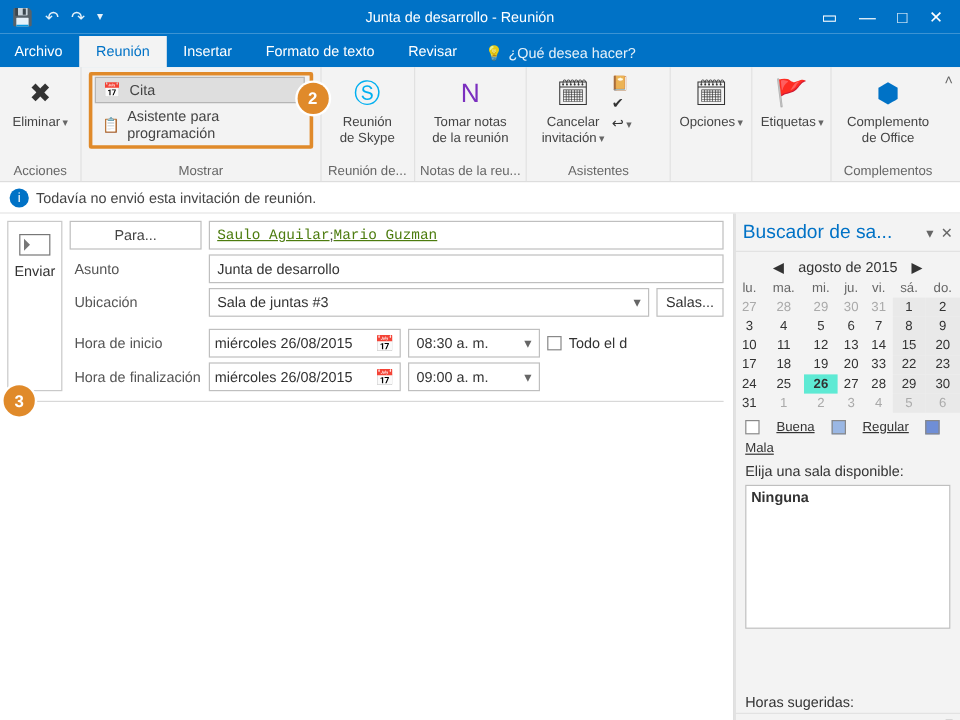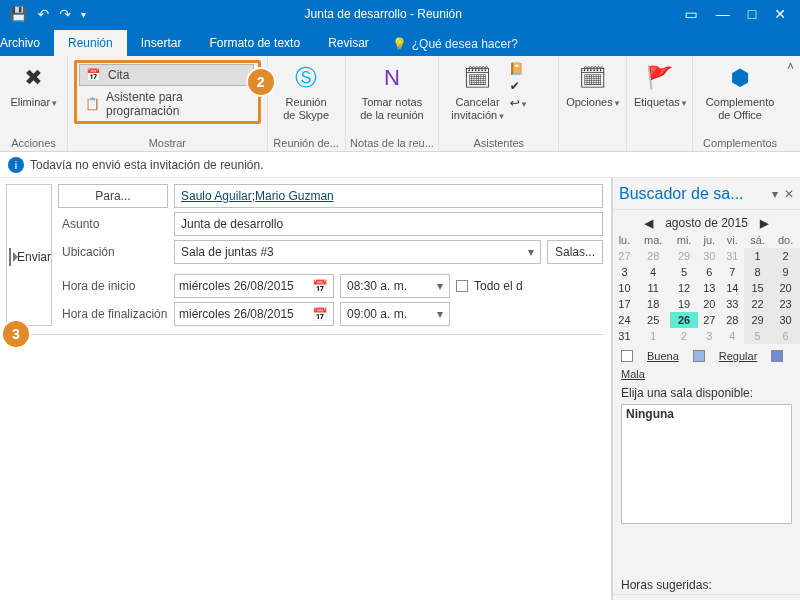--- a/index.html
+++ b/index.html
@@ -4,47 +4,47 @@
 <style>
   * { box-sizing: border-box; margin: 0; padding: 0; font-family: "Segoe UI", Tahoma, sans-serif; }
   body { width: 800px; height: 600px; background: #fff; overflow: hidden; font-size: 12px; color: #333; }
   .titlebar { background: #0072c6; height: 28px; display: flex; align-items: center; color: #fff; }
   .titlebar .qat { display:flex; gap: 10px; padding: 0 10px; align-items: center;}
   .titlebar .qat span { opacity: .9; font-size: 14px; }
   .titlebar .title { flex:1; text-align:center; font-size:12px; }
   .titlebar .winbtns { display:flex; gap:18px; padding: 0 14px; font-size:14px;}
   .tabs { background:#0072c6; height:28px; display:flex; align-items:flex-end; color:#fff; }
   .tabs .tab { padding: 6px 14px 6px; font-size:12px; cursor:pointer;}
-  .tabs .tab.file { padding-left:0;}
+  .tabs .tab.file { padding-left:12px;}
   .tabs .tab.active { background:#f3f3f3; color:#0072c6;}
   .tabs .tellme { margin-left: 4px; opacity:.9; display:flex; align-items:center; gap:4px; padding:5px 6px; font-size:12px;}
   .ribbon { background:#f3f3f3; border-bottom:1px solid #d8d8d8; height:96px; display:flex; }
   .group { border-right:1px solid #e1e1e1; padding:2px 6px 0 6px; display:flex; flex-direction:column; justify-content:flex-start; position:relative;}
   .group-label { position:absolute; bottom:2px; left:0; right:0; text-align:center; font-size:11px; color:#666; white-space:nowrap; overflow:hidden; text-overflow:ellipsis; padding:0 4px;}
   .bigbtn { display:flex; flex-direction:column; align-items:center; justify-content:flex-start; padding:4px 6px; gap:2px; min-width:54px;}
   .bigbtn .ic { width:32px; height:32px; display:flex; align-items:center; justify-content:center; font-size:22px;}
   .bigbtn .lbl { font-size:11px; text-align:center; line-height:1.15; color:#444;}
   .smallbtn { display:flex; align-items:center; gap:6px; padding:2px 6px; font-size:12px; color:#444;}
   .smallbtn .ic { width:16px; height:16px; display:flex; align-items:center; justify-content:center;}
   .highlight-box { border:3px solid #e08a2a; border-radius:2px; padding:1px 4px 1px 2px; display:flex; flex-direction:column; gap:2px; position:relative; margin-top:2px;}
   .callout { position:absolute; width:26px; height:26px; border-radius:50%; background:#e08a2a; color:#fff; font-weight:bold; display:flex; align-items:center; justify-content:center; font-size:14px; box-shadow:0 0 0 2px #fff;}
   .infobar { height:26px; border-bottom:1px solid #e5e5e5; display:flex; align-items:center; padding:0 8px; gap:6px; font-size:12px; color:#444; background:#fff;}
   .infobar .ic { width:16px; height:16px; border-radius:50%; background:#0072c6; color:#fff; font-size:11px; display:flex; align-items:center; justify-content:center;}
   .workarea { display:flex; height:calc(600px - 28px - 28px - 96px - 26px);}
   .form-pane { flex:1; padding:6px 8px 0 6px; border-right:1px solid #d8d8d8; overflow:hidden;}
   .form-top { display:flex; gap:6px;}
-  .send-col { width:46px; display:flex; flex-direction:row; align-items:center; border:1px solid #c9c9c9; padding:10px 2px 6px 2px; gap:6px; position:relative;}
+  .send-col { width:46px; display:flex; flex-direction:column; align-items:center; border:1px solid #c9c9c9; padding:10px 2px 6px 2px; gap:6px; position:relative;}
   .send-col .ic { width:26px; height:18px; border:1px solid #777; position:relative;}
   .send-col .ic:after { content:""; position:absolute; left:3px; top:3px; border:5px solid transparent; border-left-color:#777;}
   .fields { flex:1; display:flex; flex-direction:column; gap:4px;}
   .row { display:flex; align-items:center; gap:6px;}
   .btnfield { width:110px; height:24px; border:1px solid #bfbfbf; background:#fff; font-size:12px; display:flex; align-items:center; justify-content:center; color:#444;}
   .lblfield { width:110px; font-size:12px; color:#555; padding-left:4px;}
   .txt { flex:1; height:24px; border:1px solid #bfbfbf; background:#fff; padding:0 6px; font-size:12px; display:flex; align-items:center; overflow:hidden; white-space:nowrap;}
-  .txt a { color:#0c4a6e; text-decoration:underline; }
+  .txt a { color:#4d7c0f; text-decoration:underline;font-family:Liberation Mono, monospace; }
   .datebox { width:160px; height:24px; border:1px solid #bfbfbf; display:flex; align-items:center; justify-content:space-between; padding:0 4px; font-size:12px;}
   .datebox .cal { font-size:13px;}
   .timebox { width:110px; height:24px; border:1px solid #bfbfbf; display:flex; align-items:center; justify-content:space-between; padding:0 6px; font-size:12px;}
   .salasbtn { width:56px; height:24px; border:1px solid #bfbfbf; display:flex; align-items:center; justify-content:center; font-size:12px;}
   .chk { width:12px; height:12px; border:1px solid #888;}
   .body-area { margin-top:8px; border-top:1px solid #d8d8d8; height:260px;}
   .right-pane { width:188px; background:#f3f3f3; border-left:1px solid #d8d8d8; display:flex; flex-direction:column; font-size:12px; }
   .rp-header { height:32px; display:flex; align-items:center; justify-content:space-between; padding:0 6px; border-bottom:1px solid #e2e2e2;}
   .rp-title { color:#0072c6; font-size:16px; white-space:nowrap; overflow:hidden;}
   .rp-controls { display:flex; gap:6px; color:#666; font-size:12px;}

